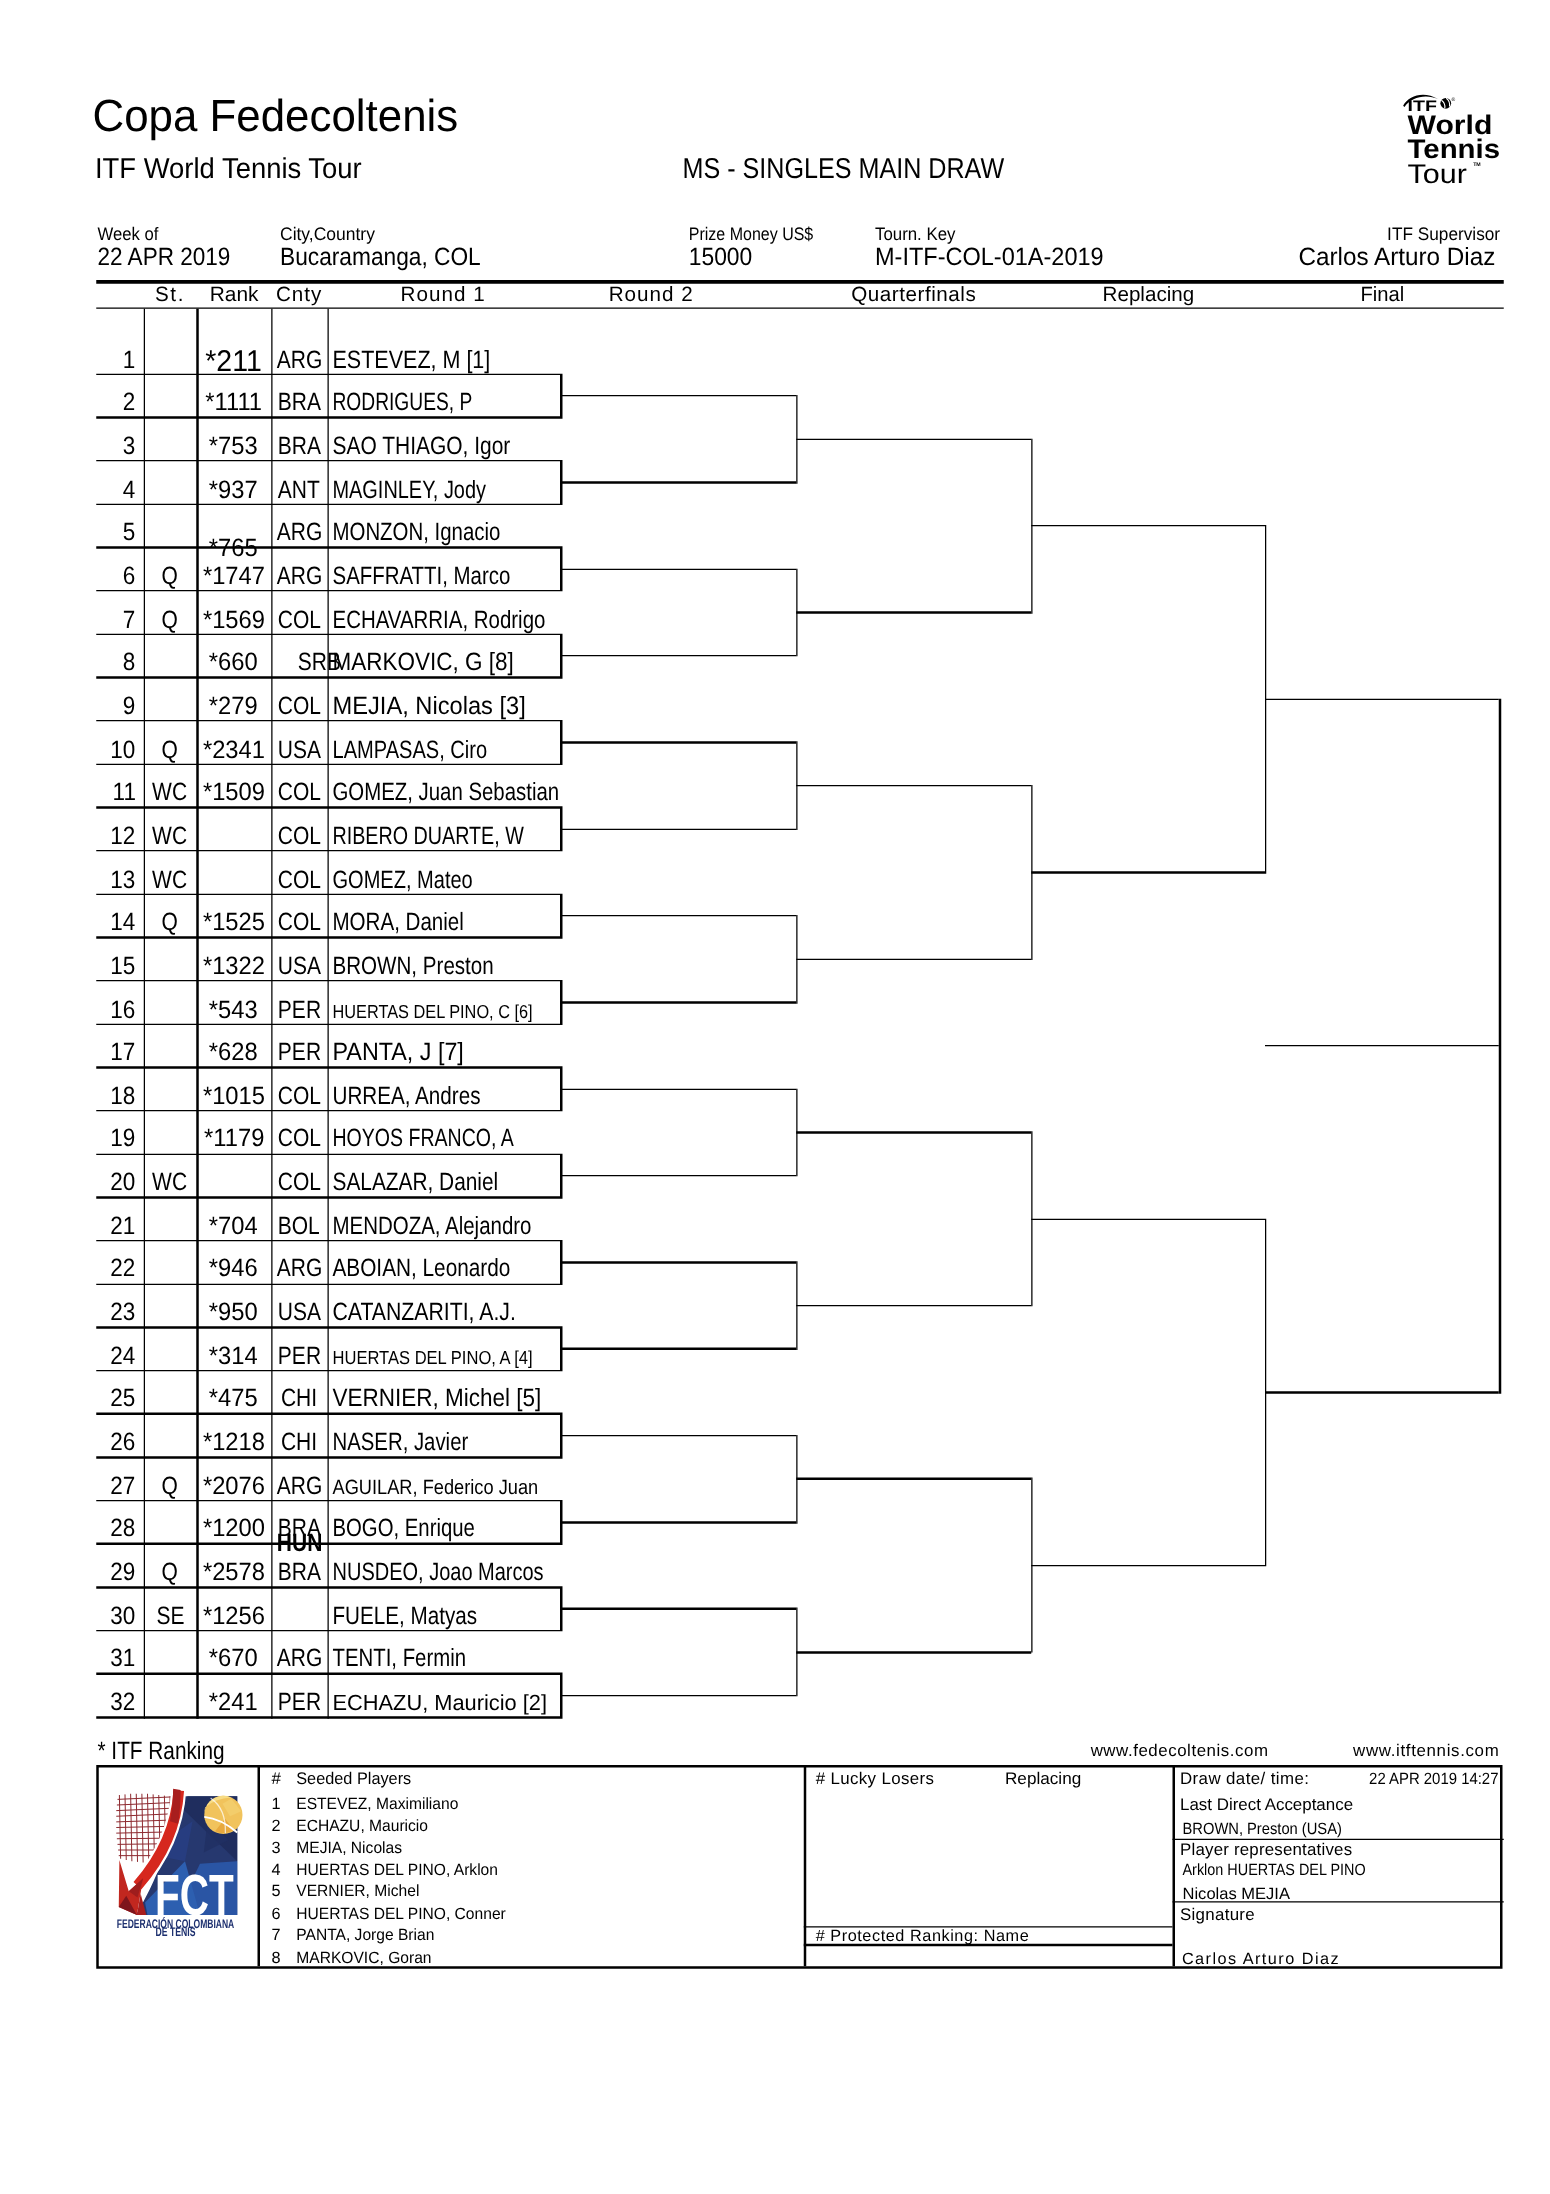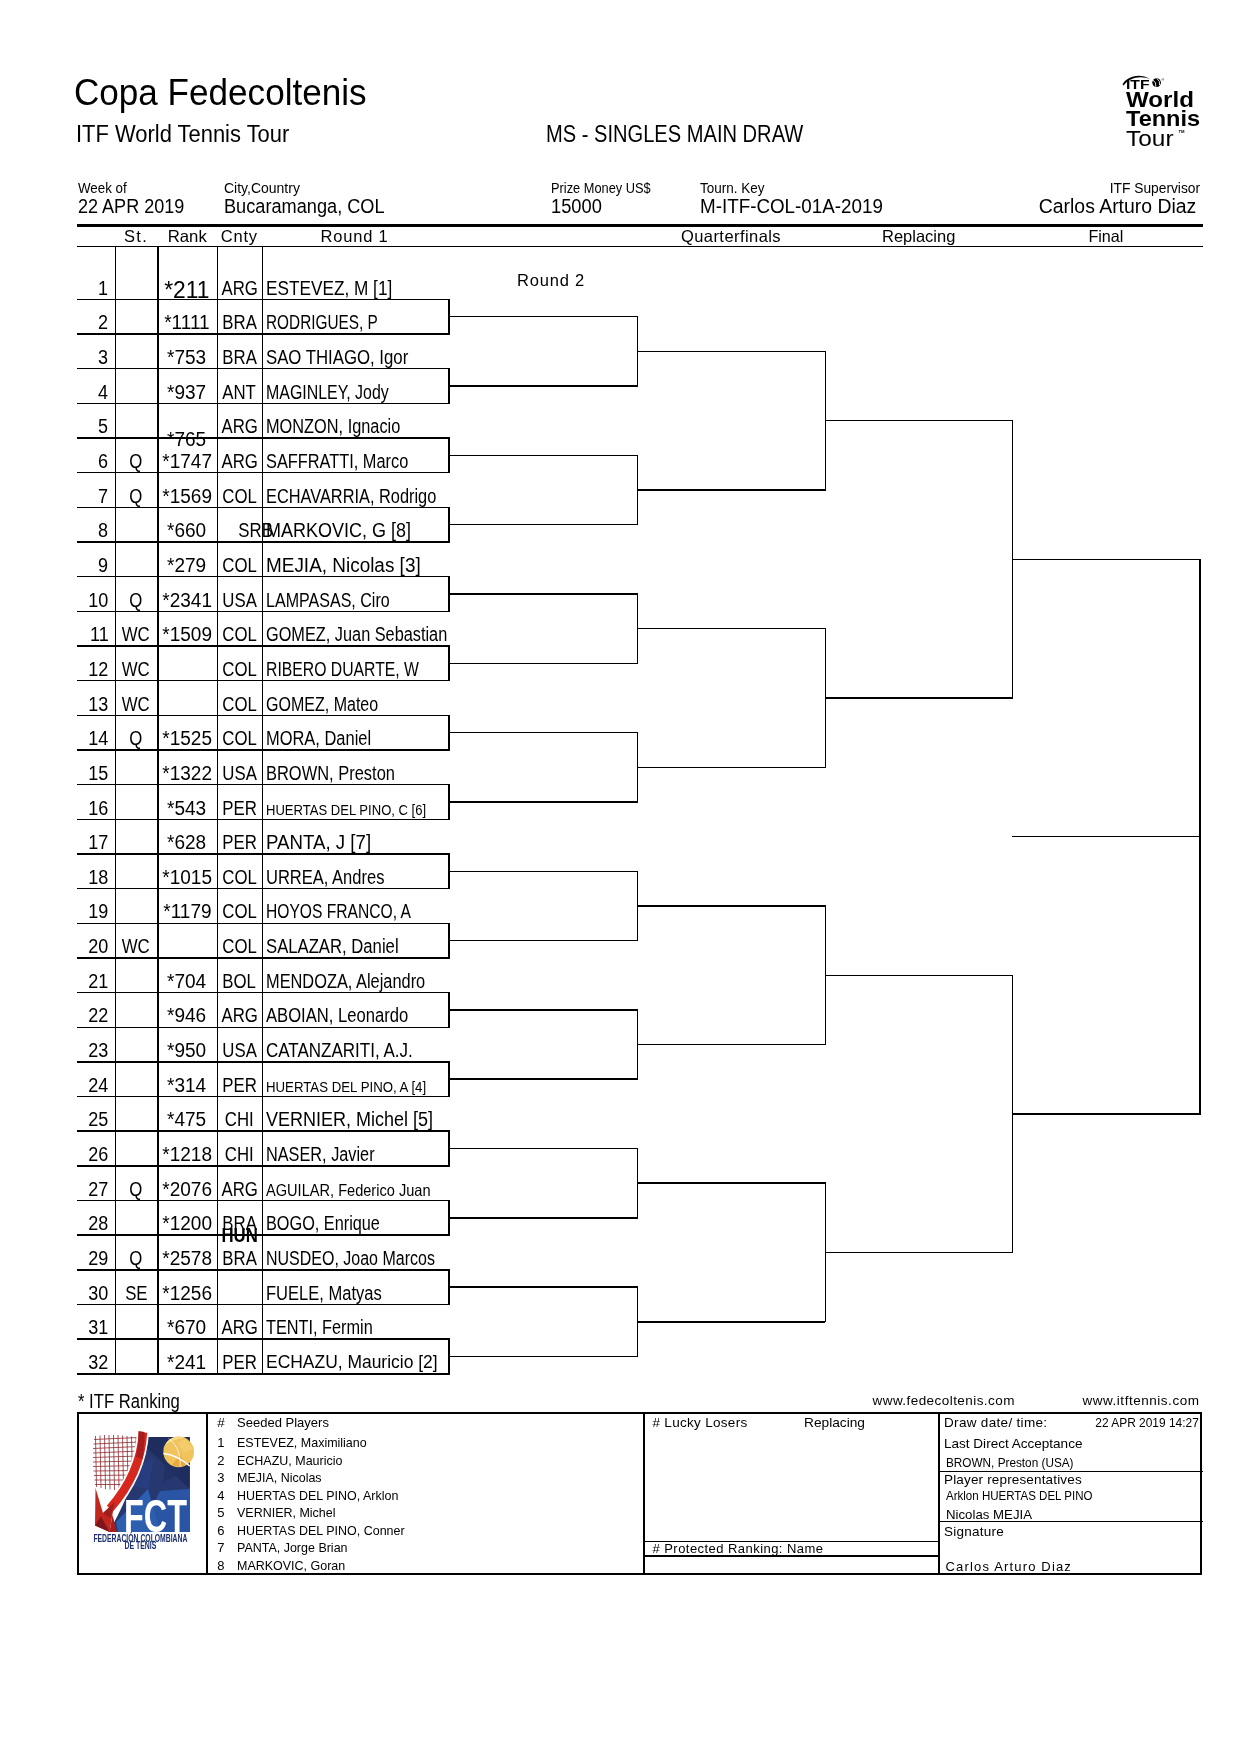--- a/index.html
+++ b/index.html
@@ -23,21 +23,21 @@
 <div class="t " style="left:224.0px;top:195.9px;font-size:20px;transform:scaleX(0.9085);transform-origin:0 50%;">Bucaramanga, COL</div>
 <div class="t " style="left:550.5px;top:195.9px;font-size:20px;transform:scaleX(0.9133);transform-origin:0 50%;">15000</div>
 <div class="t " style="left:699.7px;top:195.9px;font-size:20px;transform:scaleX(0.9404);transform-origin:0 50%;">M-ITF-COL-01A-2019</div>
 <div class="t tr " style="left:896.0px;top:195.9px;width:300px;font-size:20px;"><span style="display:inline-block;transform:scaleX(0.9706);transform-origin:100% 50%">Carlos Arturo Diaz</span></div>
 <div class="ln" style="left:76.5px;top:223.9px;width:1126.9px;height:2.8px"></div>
 <div class="ln" style="left:76.5px;top:245.8px;width:1126.9px;height:1.5px"></div>
 <div class="t tc " style="left:-14.0px;top:227.5px;width:300px;font-size:16.5px;letter-spacing:1.28px;">St.</div>
 <div class="t tc " style="left:37.0px;top:227.5px;width:300px;font-size:16.5px;"><span style="display:inline-block;transform:scaleX(1.0126)">Rank</span></div>
 <div class="t tc " style="left:89.3px;top:227.5px;width:300px;font-size:16.5px;letter-spacing:0.77px;">Cnty</div>
 <div class="t tc " style="left:204.5px;top:227.5px;width:300px;font-size:16.5px;letter-spacing:0.81px;">Round 1</div>
-<div class="t tc " style="left:401px;top:227.5px;width:300px;font-size:16.5px;letter-spacing:0.81px;margin-top:44px;">Round 2</div>
+<div class="t tc " style="left:371px;top:227.5px;width:300px;font-size:16.5px;letter-spacing:0.81px;">Round 2</div>
 <div class="t tc " style="left:581.0px;top:227.5px;width:300px;font-size:16.5px;letter-spacing:0.43px;">Quarterfinals</div>
 <div class="t tc " style="left:768.4px;top:227.5px;width:300px;font-size:16.5px;"><span style="display:inline-block;transform:scaleX(0.9986)">Replacing</span></div>
 <div class="t tc " style="left:955.6px;top:227.5px;width:300px;font-size:16.5px;"><span style="display:inline-block;transform:scaleX(0.9786)">Final</span></div>
 <div class="t tr " style="left:-191.7px;top:277.6px;width:300px;font-size:20px;"><span style="display:inline-block;transform:scaleX(0.9000);transform-origin:100% 50%">1</span></div>
 <div class="t tc " style="left:37.0px;top:277.6px;width:300px;font-size:24px;"><span style="display:inline-block;transform:scaleX(0.9500)">*211</span></div>
 <div class="t tc " style="left:89.3px;top:277.6px;width:300px;font-size:20px;"><span style="display:inline-block;transform:scaleX(0.8400)">ARG</span></div>
 <div class="t " style="left:265.6px;top:277.6px;font-size:20px;transform:scaleX(0.8606);transform-origin:0 50%;">ESTEVEZ, M [1]</div>
 <div class="ln" style="left:76.5px;top:298.6px;width:371.9px;height:1.5px"></div>
 <div class="t tr " style="left:-191.7px;top:312.2px;width:300px;font-size:20px;"><span style="display:inline-block;transform:scaleX(0.9000);transform-origin:100% 50%">2</span></div>
 <div class="t tc " style="left:37.0px;top:312.2px;width:300px;font-size:20px;"><span style="display:inline-block;transform:scaleX(0.9500)">*1111</span></div>

